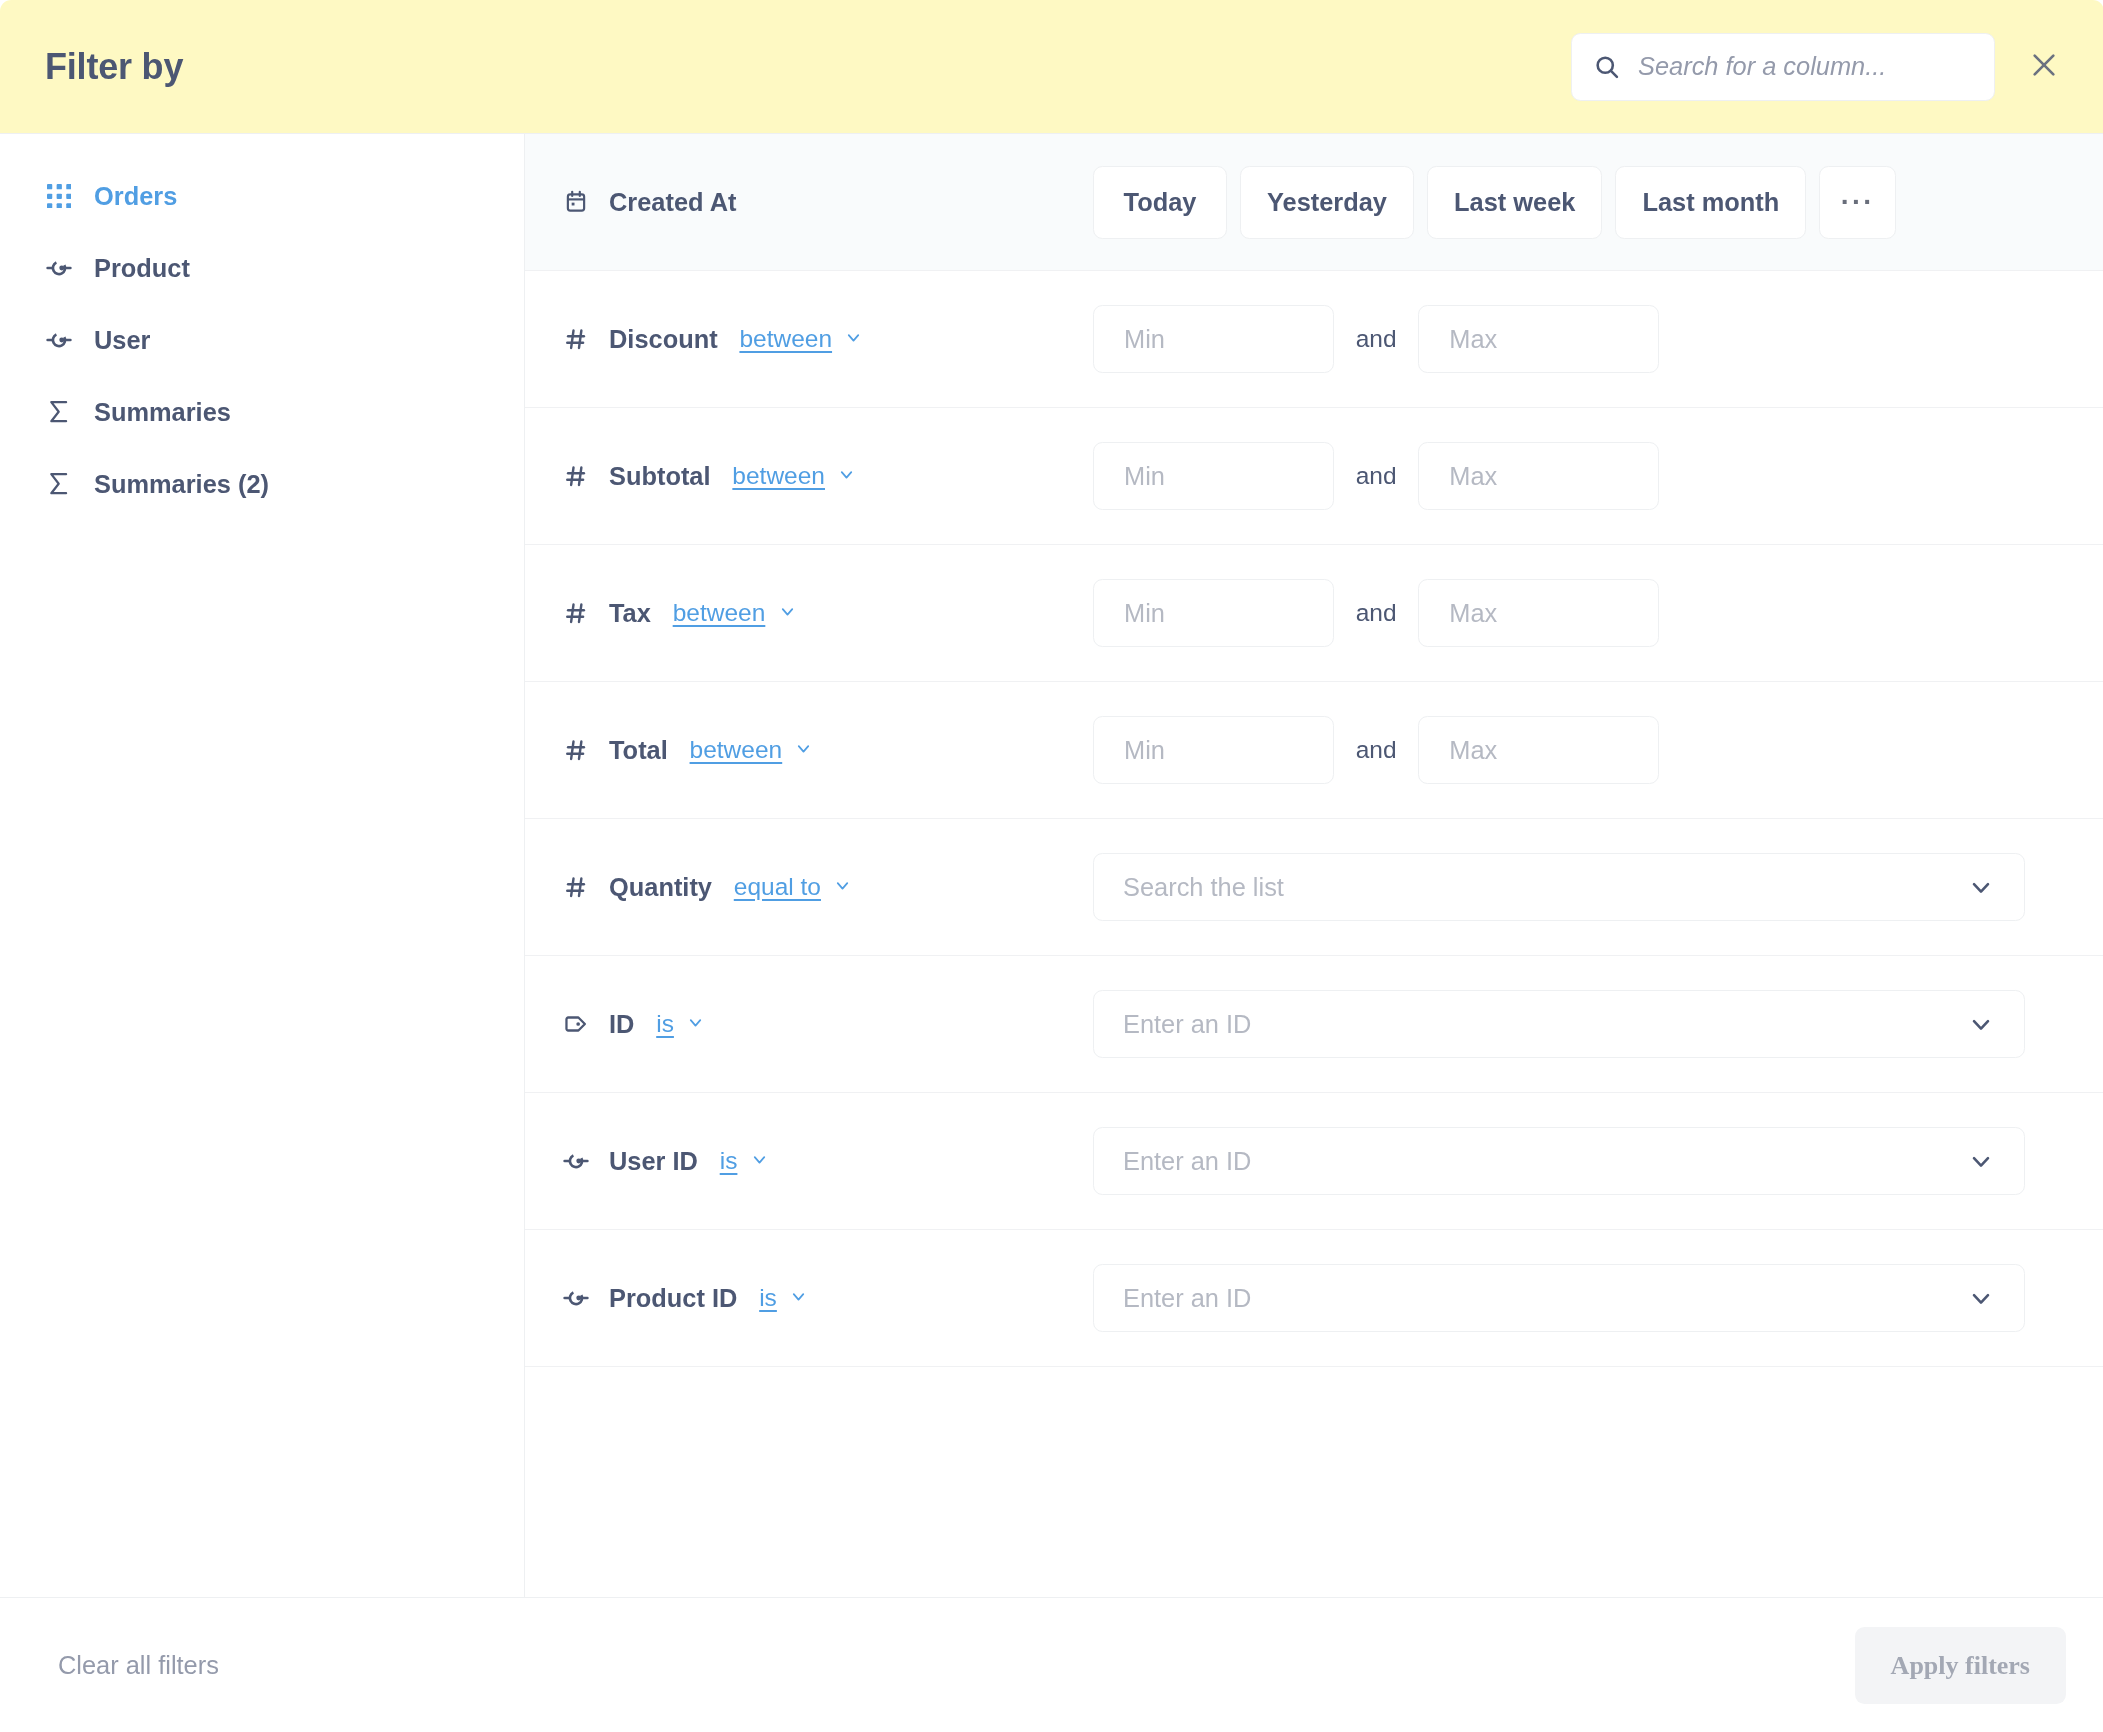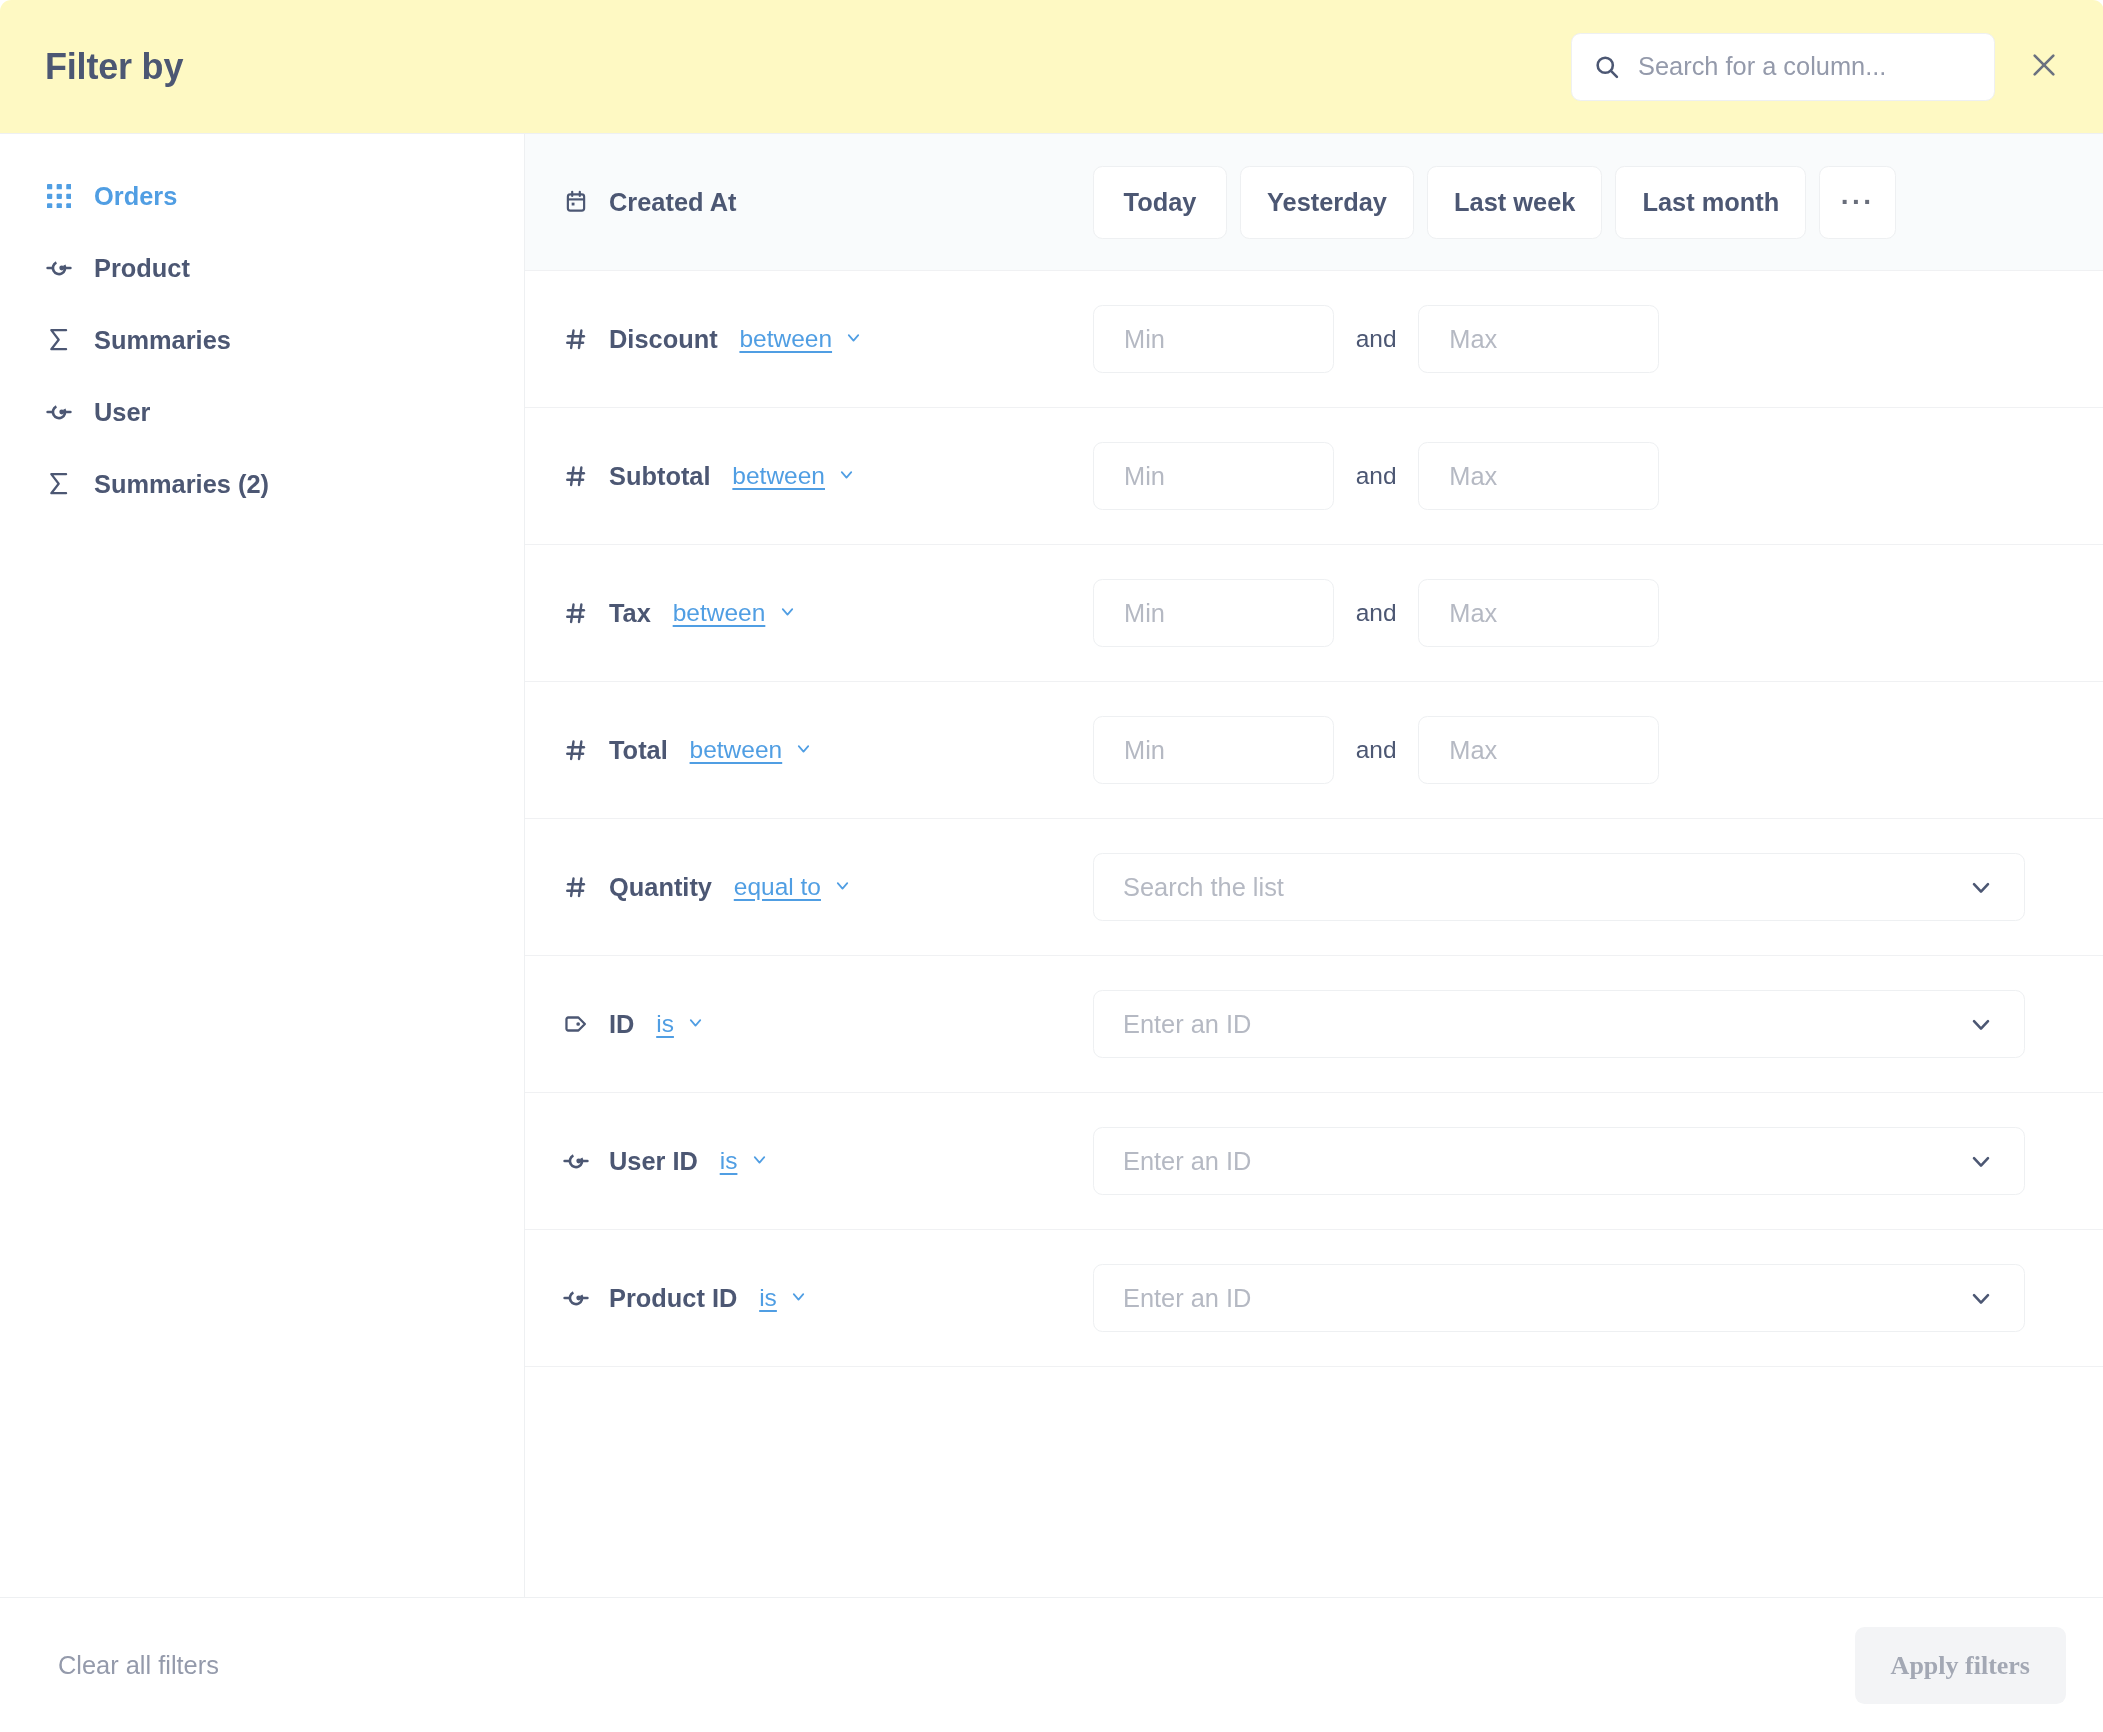--- a/index.html
+++ b/index.html
@@ -58,20 +58,21 @@
   }
   .search-box svg { display: block; flex: 0 0 auto; }
   .search-input {
     border: none;
     outline: none;
     font-family: "Liberation Sans", sans-serif;
     font-size: 25.4px;
     color: #4c5773;
     background: transparent;
     width: 100%;
+    font-style: italic;
   }
   .search-input::placeholder { color: #949aab; }
   .close-btn {
     width: 45px; height: 45px;
     display: flex; align-items: center; justify-content: center;
     cursor: pointer;
     background: none; border: none;
   }
 
   
@@ -356,45 +357,45 @@
             <circle cx="14.6" cy="12" r="2.3" fill="#4c5773"></circle>
             <line x1="1.5" y1="12" x2="6.2" y2="12" stroke="#4c5773" stroke-width="2.4" stroke-linecap="round"></line>
             <line x1="17.6" y1="12" x2="22.5" y2="12" stroke="#4c5773" stroke-width="2.4" stroke-linecap="round"></line>
           </svg>
         </span>
         <span class="side-label">Product</span>
       </div>
 
       <div class="side-item">
         <span class="side-icon">
-          <svg width="25.4" height="25.4" viewBox="0 0 24 24" fill="none" stroke="#4c5773" stroke-width="2.1" stroke-linejoin="round" stroke-linecap="round">
-            <path d="M19 3H5l7 9-7 9h14"></path>
-          </svg>
-        </span>
-        <span class="side-label">Summaries</span>
-      </div>
-
-      <div class="side-item">
-        <span class="side-icon">
           <svg width="26" height="26" viewBox="0 0 24 24">
             <circle cx="12" cy="12" r="5.6" fill="none" stroke="#4c5773" stroke-width="2.4" stroke-dasharray="26 9" transform="rotate(-28 12 12)"></circle>
             <circle cx="14.6" cy="12" r="2.3" fill="#4c5773"></circle>
             <line x1="1.5" y1="12" x2="6.2" y2="12" stroke="#4c5773" stroke-width="2.4" stroke-linecap="round"></line>
             <line x1="17.6" y1="12" x2="22.5" y2="12" stroke="#4c5773" stroke-width="2.4" stroke-linecap="round"></line>
           </svg>
         </span>
         <span class="side-label">User</span>
       </div>
 
       <div class="side-item">
         <span class="side-icon">
           <svg width="25.4" height="25.4" viewBox="0 0 24 24" fill="none" stroke="#4c5773" stroke-width="2.1" stroke-linejoin="round" stroke-linecap="round">
             <path d="M19 3H5l7 9-7 9h14"></path>
           </svg>
         </span>
+        <span class="side-label">Summaries</span>
+      </div>
+
+      <div class="side-item">
+        <span class="side-icon">
+          <svg width="25.4" height="25.4" viewBox="0 0 24 24" fill="none" stroke="#4c5773" stroke-width="2.1" stroke-linejoin="round" stroke-linecap="round">
+            <path d="M19 3H5l7 9-7 9h14"></path>
+          </svg>
+        </span>
         <span class="side-label">Summaries (2)</span>
       </div>
 
     </div>
 
     <div class="filters">
 
       <div class="frow highlight">
         <div class="frow-label">
           <span class="f-icon">

